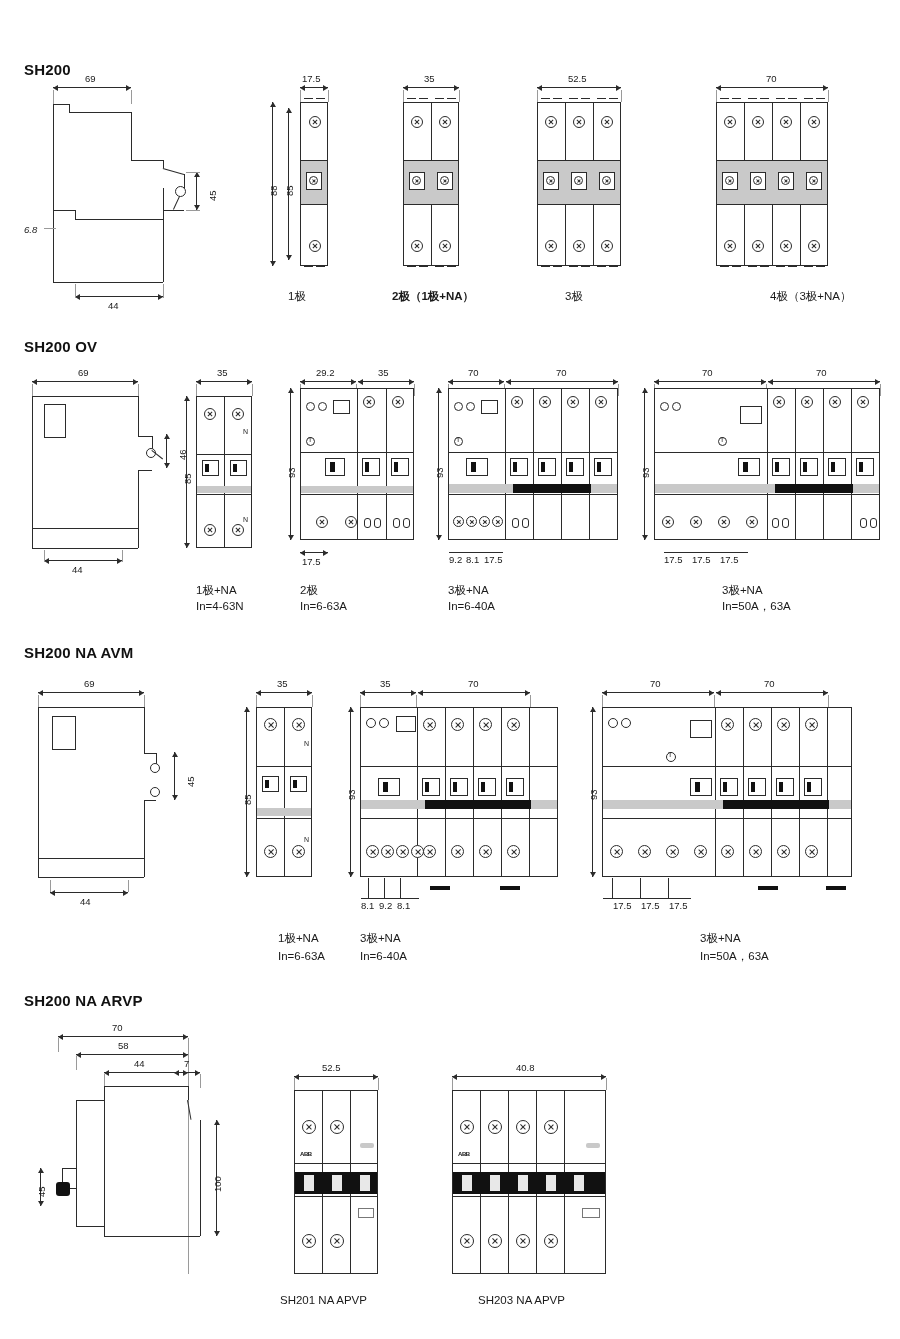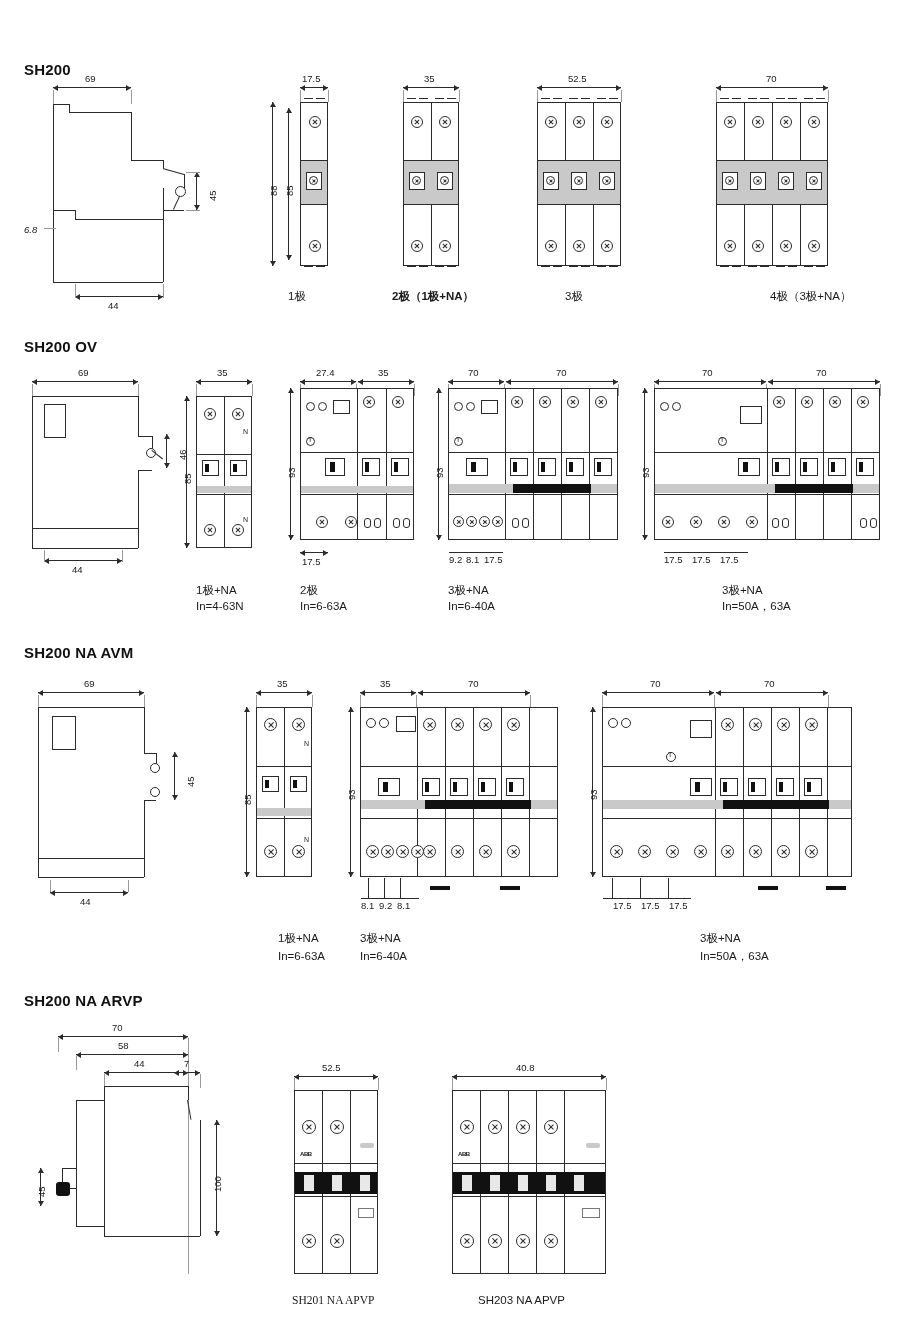--- a/index.html
+++ b/index.html
@@ -380,21 +380,21 @@
 
     <div class="arrowv" style="left:186px; top:396px; height:152px;"></div>
     <div class="dim vert" style="left:182px; top:484px;">85</div>
 
     <div class="caption" style="left:196px; top:582px;">1极+NA</div>
     <div class="caption" style="left:196px; top:598px;">In=4-63N</div>
   </div>
 
   <div>
     <div class="arrowline" style="left:300px; top:381px; width:56px;"></div>
-    <div class="dim" style="left:316px; top:367px;">27.4</div>
+    <div class="dim" style="left:316px; top:367px;">29.2</div>
     <div class="arrowline" style="left:358px; top:381px; width:56px;"></div>
     <div class="dim" style="left:378px; top:367px;">35</div>
     <div class="extline" style="left:300px; top:384px; height:12px;"></div>
     <div class="extline" style="left:356px; top:384px; height:12px;"></div>
     <div class="extline" style="left:414px; top:384px; height:12px;"></div>
 
     <div class="box" style="left:300px; top:388px; width:114px; height:152px;"></div>
     <div class="ln v1px" style="left:357px; top:388px; height:152px;"></div>
     <div class="ln v1px" style="left:386px; top:388px; height:152px;"></div>
     <div class="ln h1px" style="left:300px; top:452px; width:114px;"></div>
@@ -791,21 +791,21 @@
     <div class="filllgt" style="left:332px; top:1175px; width:10px; height:16px;"></div>
     <div class="filllgt" style="left:360px; top:1175px; width:10px; height:16px;"></div>
     <div class="term" style="left:302px; top:1120px; width:14px; height:14px;"></div>
     <div class="term" style="left:330px; top:1120px; width:14px; height:14px;"></div>
     <div class="term" style="left:302px; top:1234px; width:14px; height:14px;"></div>
     <div class="term" style="left:330px; top:1234px; width:14px; height:14px;"></div>
     <div class="logo" style="left:300px; top:1151px;">ABB</div>
     <div class="fillgry" style="left:360px; top:1143px; width:14px; height:5px; border-radius:2px;"></div>
     <div class="box thinb" style="left:358px; top:1208px; width:16px; height:10px;"></div>
 
-    <div class="caption" style="left:292px; top:1292px;font-family:Liberation Serif, serif;">SH201 NA APVP</div>
+    <div class="caption" style="left:280px; top:1292px;">SH201 NA APVP</div>
   </div>
 
   <div>
     <div class="arrowline" style="left:452px; top:1076px; width:154px;"></div>
     <div class="dim" style="left:516px; top:1062px;">40.8</div>
     <div class="extline" style="left:452px; top:1078px; height:12px;"></div>
     <div class="extline" style="left:606px; top:1078px; height:12px;"></div>
 
     <div class="box" style="left:452px; top:1090px; width:154px; height:184px;"></div>
     <div class="ln v1px" style="left:480px; top:1090px; height:184px;"></div>

